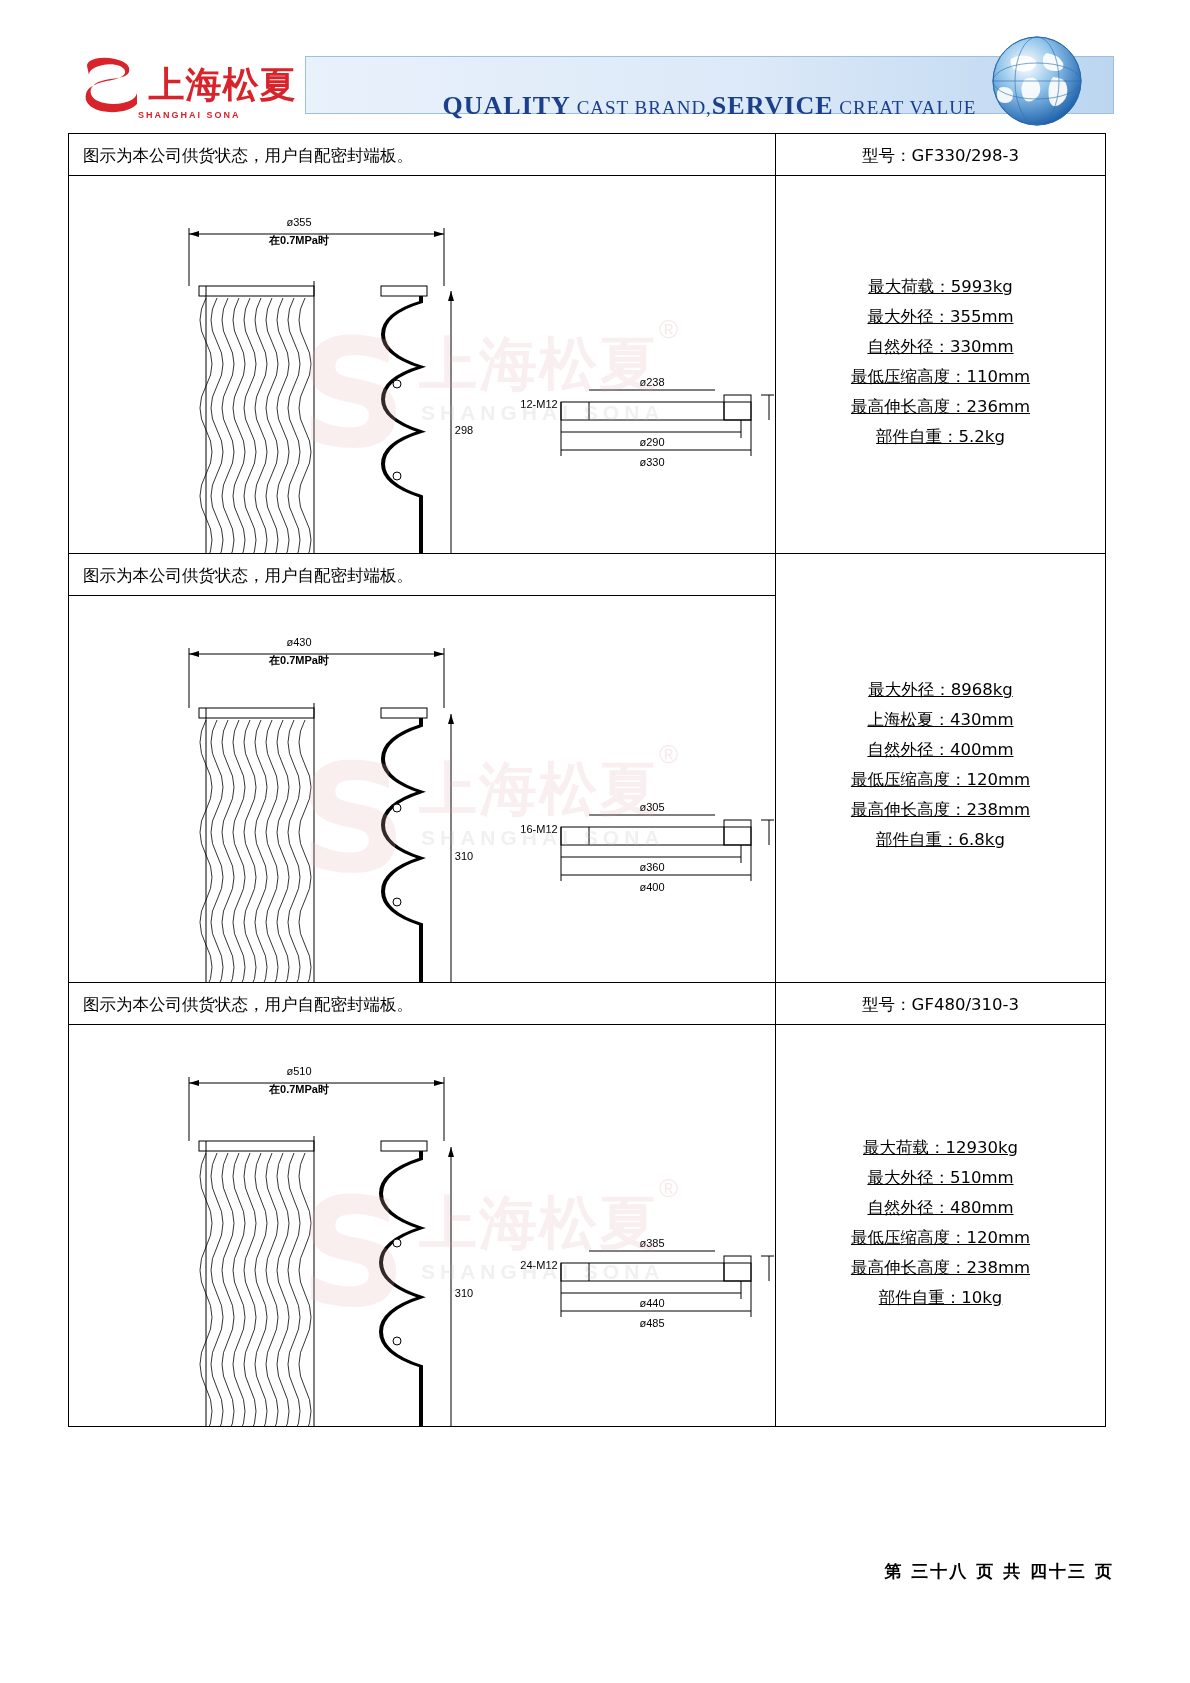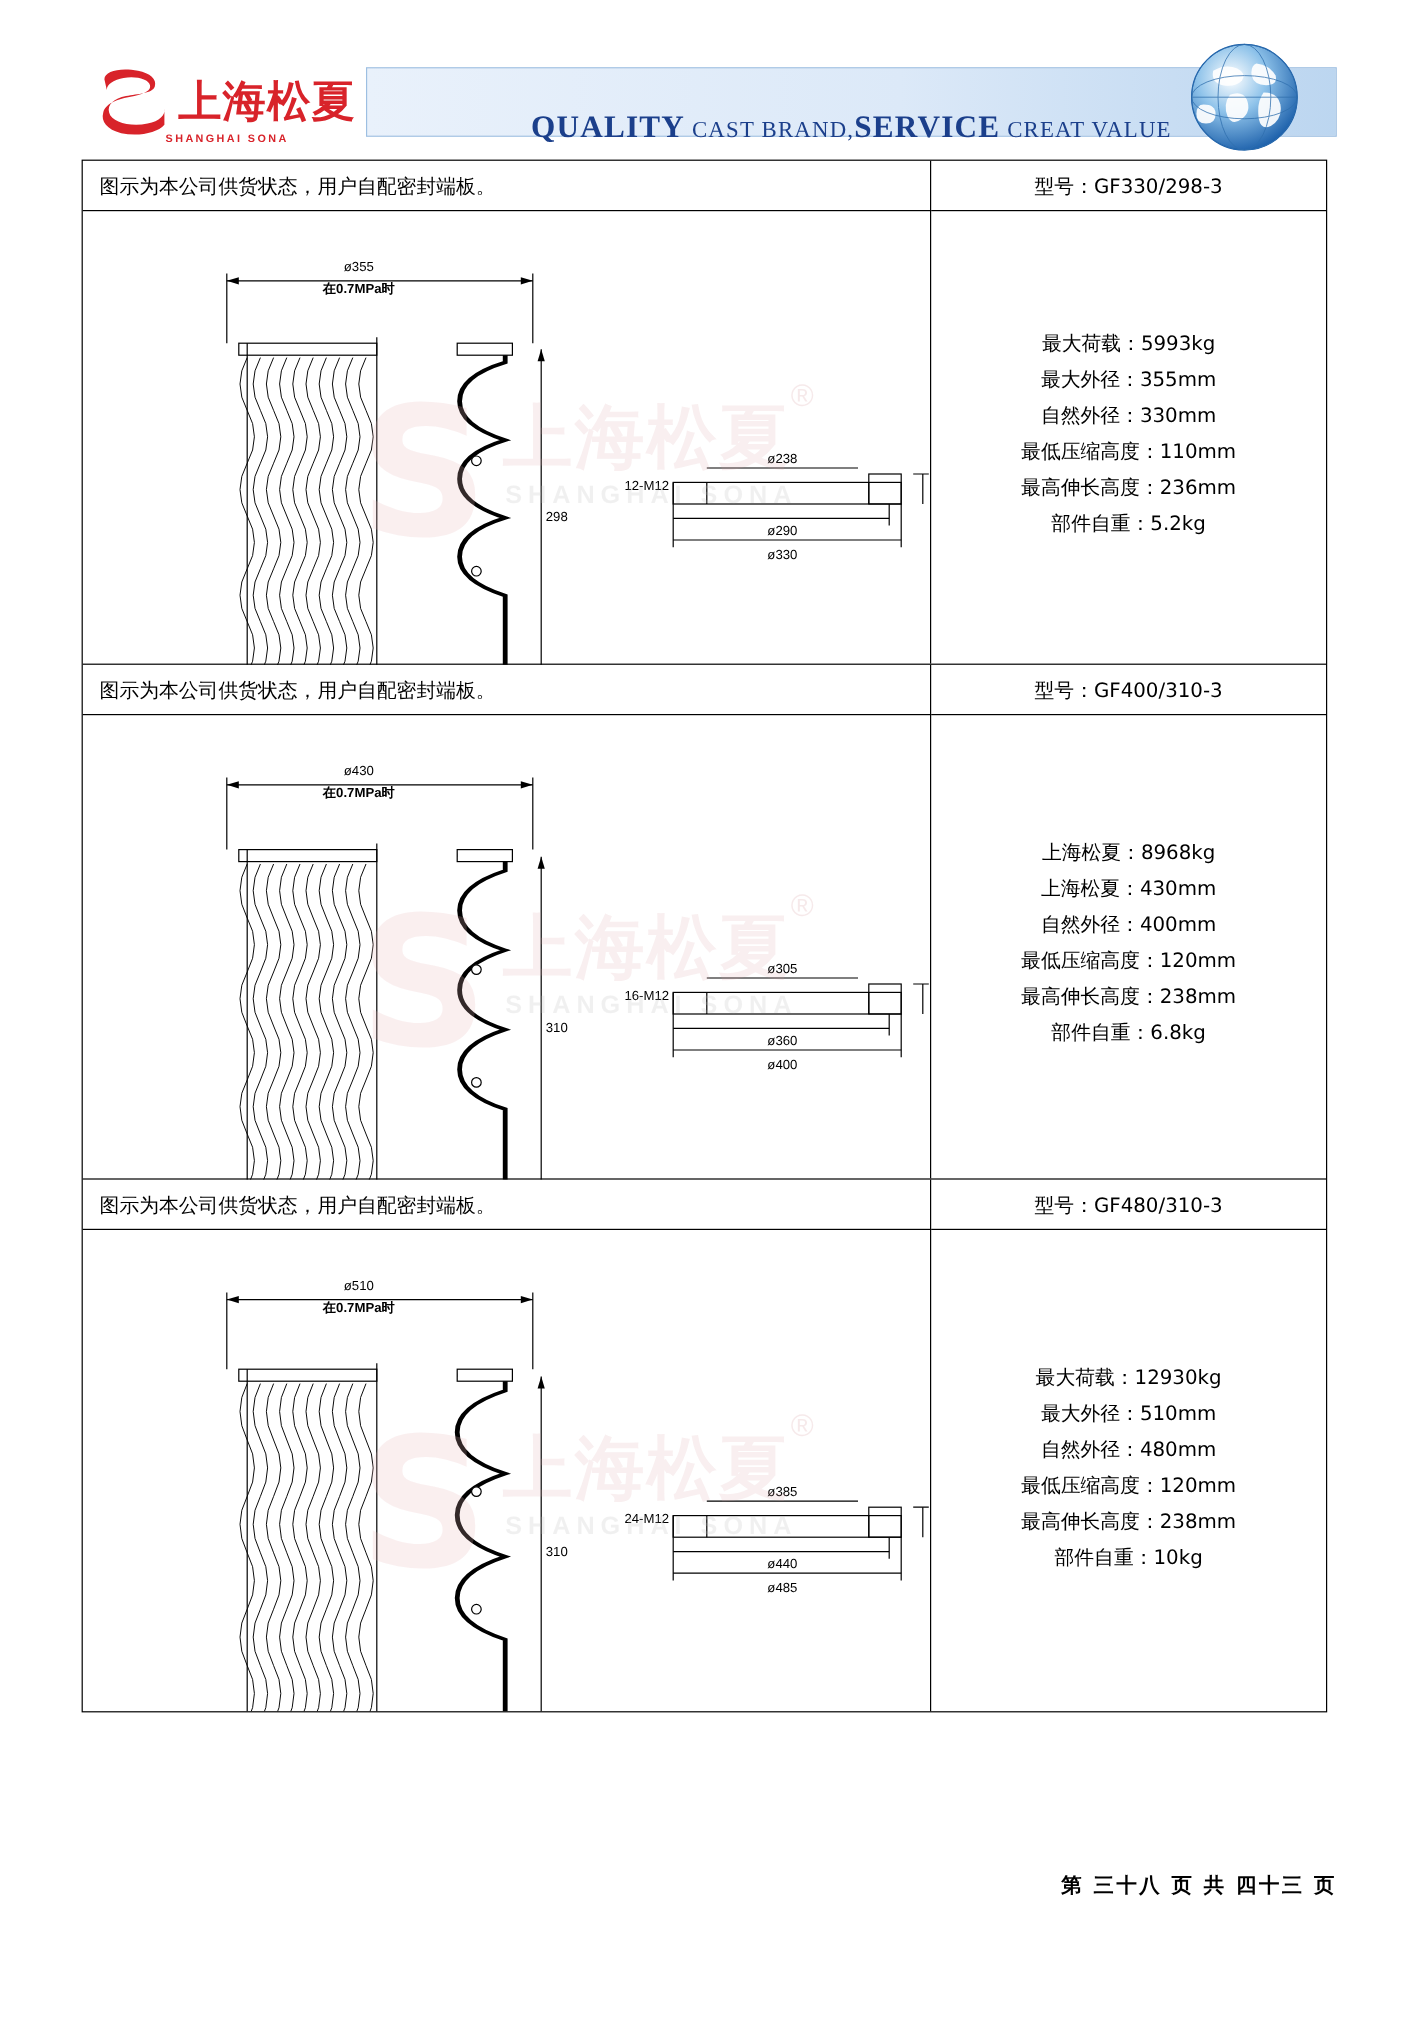--- a/index.html
+++ b/index.html
@@ -142,21 +142,21 @@
     flex: 1 1 auto;
     display: flex;
     flex-direction: column;
     align-items: center;
     justify-content: center;
     font-family: "DejaVu Sans", "Liberation Sans", sans-serif;
     font-size: 16.5px;
     line-height: 30px;
     padding-bottom: 6px;
   }
-  .spec-line { white-space: nowrap; }
+  .spec-line { white-space: nowrap; text-decoration: underline; }
 
   .drawing-wrap {
     position: relative;
     width: 705px;
     height: 100%;
   }
   .drawing-wrap svg { display: block; }
 
   
   .wm {
@@ -415,23 +415,22 @@
             <svg width="520" height="230" viewBox="0 0 520 230">
               <text class="wm-s" x="60" y="180">S</text>
             </svg>
             <div class="wm-cn" style="position:absolute;left:180px;top:60px;">上海松夏</div>
             <div class="wm-r" style="position:absolute;left:420px;top:48px;">®</div>
             <div class="wm-en" style="position:absolute;left:182px;top:135px;">SHANGHAI SONA</div>
           </div>
         </div>
       </div>
       <div class="cell-right">
-        <div class="model"><span>型号：</span><span>GF400/310-3</span></div>
         <div class="specs">
-          <div class="spec-line">上海松夏：8968kg</div>
+          <div class="spec-line">最大外径：8968kg</div>
           <div class="spec-line">上海松夏：430mm</div>
           <div class="spec-line">自然外径：400mm</div>
           <div class="spec-line">最低压缩高度：120mm</div>
           <div class="spec-line">最高伸长高度：238mm</div>
           <div class="spec-line">部件自重：6.8kg</div>
         </div>
       </div>
     </div>
 
     <div class="row" style="height:443px;">

